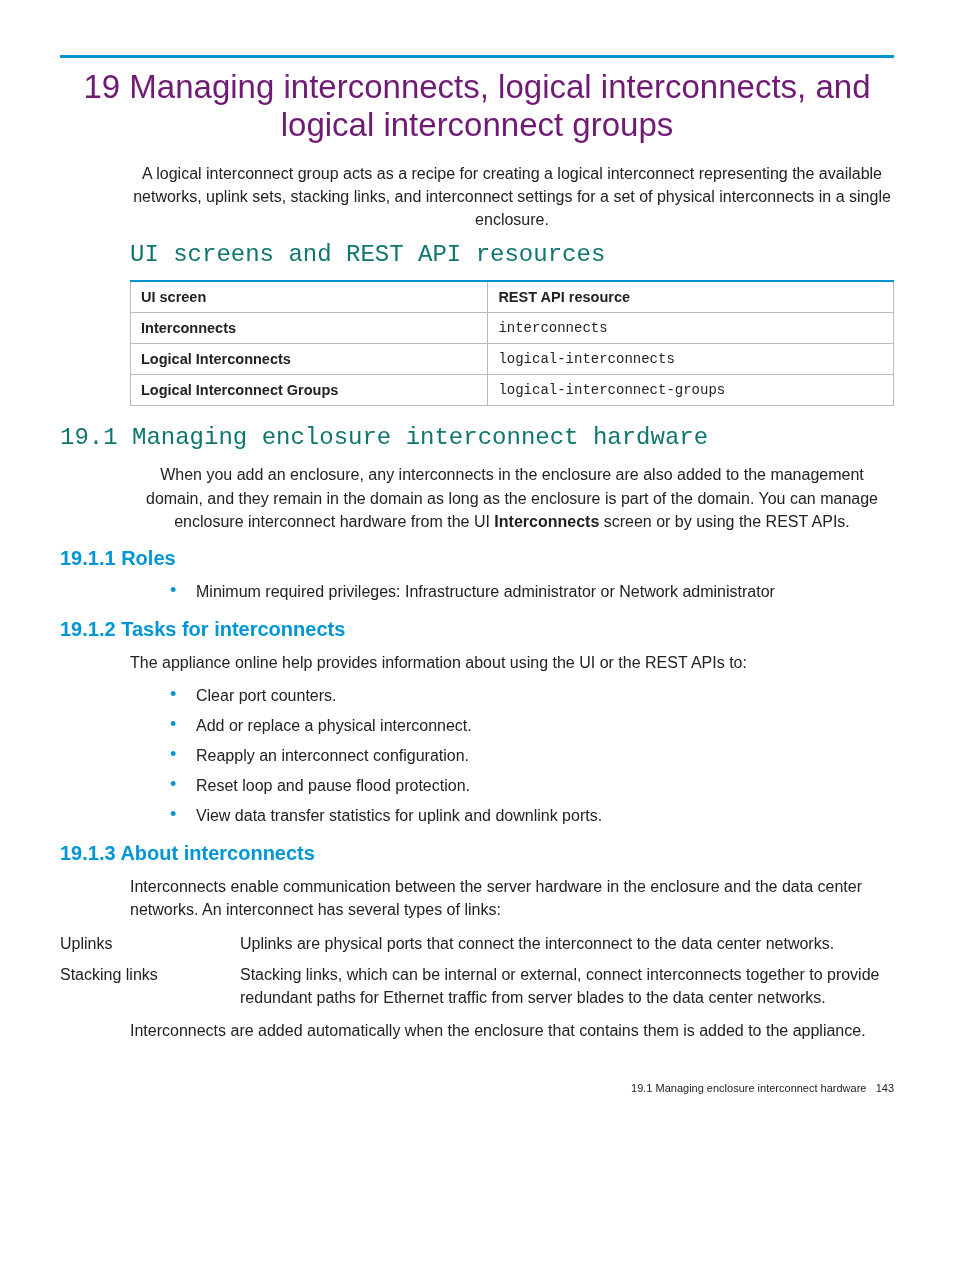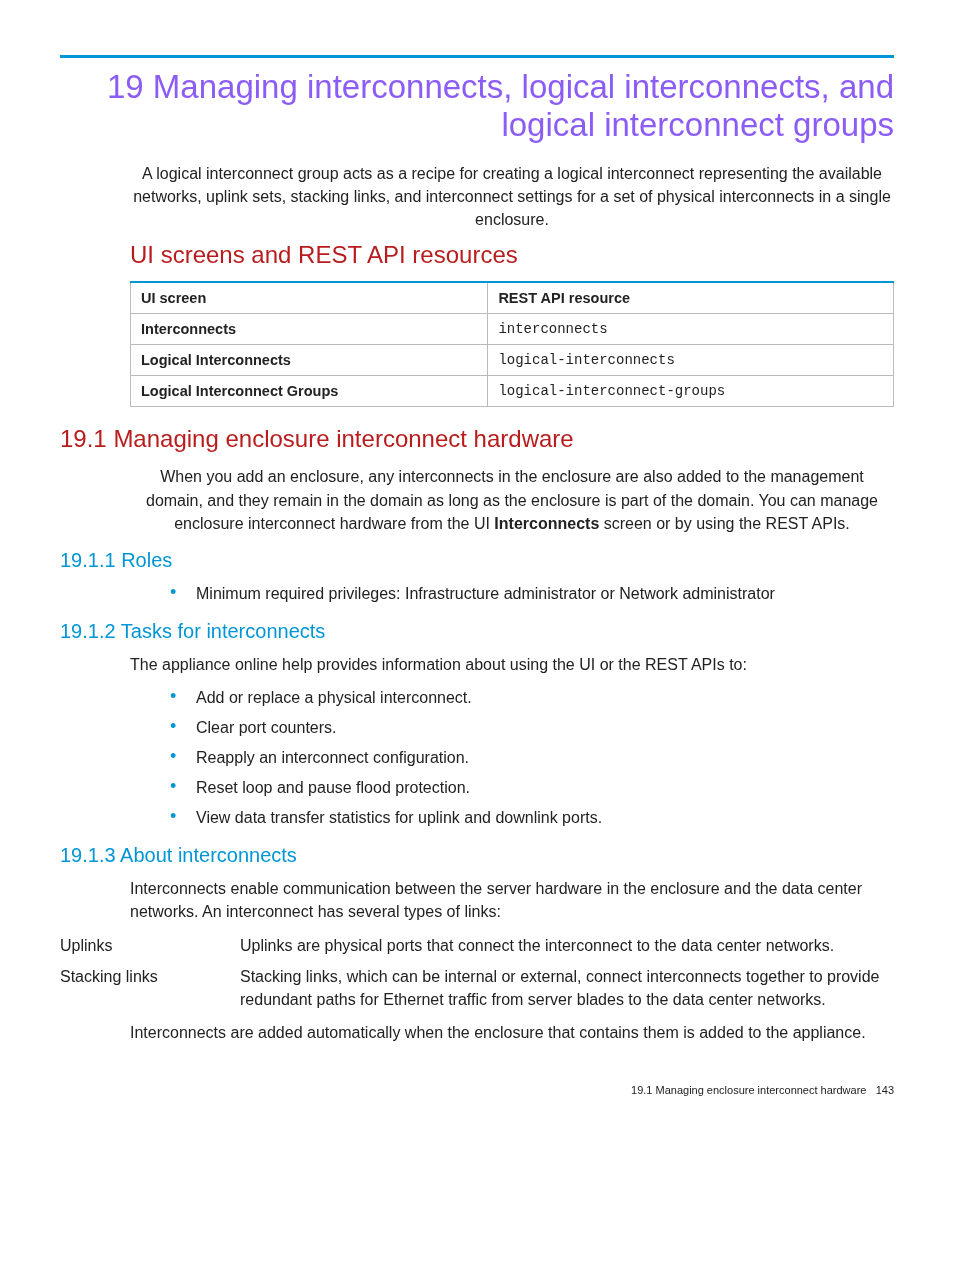--- a/index.html
+++ b/index.html
@@ -10,39 +10,40 @@
       background: #fff;
       width: 954px;
       margin: 0 auto;
       padding: 55px 60px 40px 60px;
     }
     .top-rule {
       border-top: 3px solid #0096d6;
       margin-bottom: 10px;
     }
     h1 {
-      color: #8b5cf6;
+      color: #701a75;
       font-weight: 300;
       font-size: 33px;
       line-height: 1.15;
       margin-bottom: 18px;
-      text-align: right;
+      text-align: center;
     }
     h2 {
-      color: #b91c1c;
+      color: #0f766e;
       font-weight: 300;
       font-size: 24px;
       margin-bottom: 12px;
+      font-family: Liberation Mono, monospace;
     }
     .h2-body {
       margin-left: 70px;
     }
     h3 {
       color: #0096d6;
-      font-weight: 400;
+      font-weight: 700;
       font-size: 20px;
       margin-top: 14px;
       margin-bottom: 10px;
       margin-left: 0;
     }
     .body-text {
       margin-left: 70px;
       line-height: 1.45;
       margin-bottom: 10px;
       text-align: center;
@@ -159,22 +160,22 @@
 
 <ul>
   <li>Minimum required privileges: Infrastructure administrator or Network administrator</li>
 </ul>
 
 <h3>19.1.2 Tasks for interconnects</h3>
 
 <p class="body-text-sub">The appliance online help provides information about using the UI or the REST APIs to:</p>
 
 <ul>
+  <li>Clear port counters.</li>
   <li>Add or replace a physical interconnect.</li>
-  <li>Clear port counters.</li>
   <li>Reapply an interconnect configuration.</li>
   <li>Reset loop and pause flood protection.</li>
   <li>View data transfer statistics for uplink and downlink ports.</li>
 </ul>
 
 <h3>19.1.3 About interconnects</h3>
 
 <p class="body-text-sub">Interconnects enable communication between the server hardware in the enclosure and the data center networks. An interconnect has several types of links:</p>
 
 <div class="def-list">

